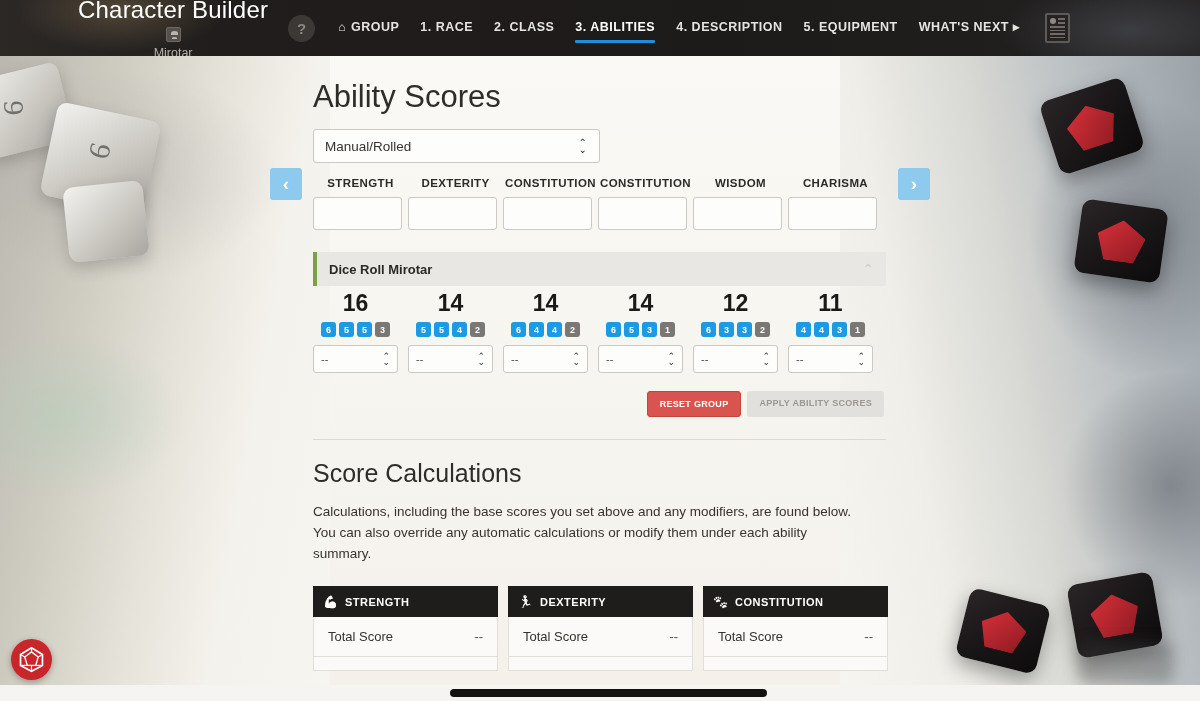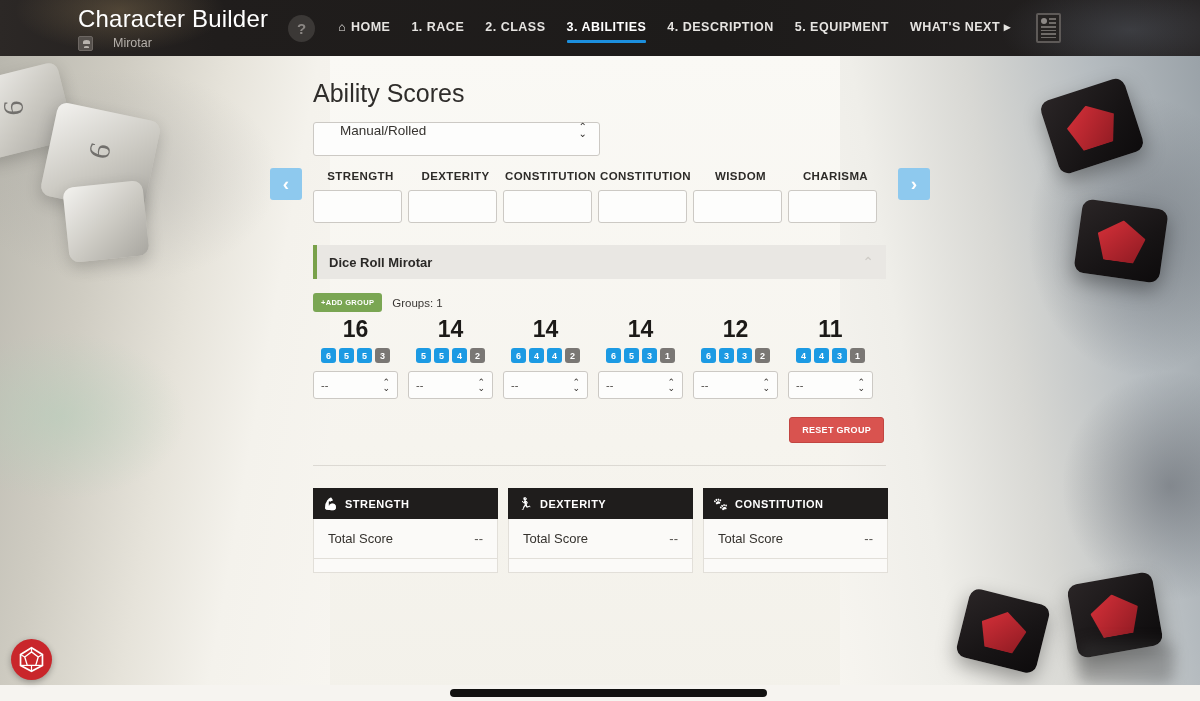--- a/index.html
+++ b/index.html
@@ -61,21 +61,21 @@
   }
   .header::after{
     content:""; position:absolute; right:0; top:0; width:330px; height:56px;
     background: radial-gradient(ellipse 180px 70px at 260px 30px, rgba(120,130,145,.30), rgba(0,0,0,0) 72%);
   }
   .brand { position: relative; margin-left: 78px; z-index: 2; }
   .brand-title {
     color: #ffffff; font-size: 24px; font-weight: 400; letter-spacing: .2px;
     line-height: 26px;
   }
-  .brand-sub { display: flex; align-items: center; gap: 20px; margin-top: 4px; }
+  .brand-sub { display: flex; align-items: center; gap: 4px; margin-top: 4px; flex-direction: column; }
   .avatar-box {
     width: 15px; height: 15px; background: #55504c; border: 1px solid #6d6763;
     border-radius: 2px; position: relative;
   }
   .avatar-box::after{
     content:""; position:absolute; left:4px; top:3px; width:7px; height:4px;
     border-radius:50% 50% 0 0; background:#b9b4ae;
     box-shadow: 0 5px 0 -1px #b9b4ae;
   }
   .brand-user { color: #b5b0ab; font-size: 12.5px; }
@@ -106,35 +106,35 @@
   .sheet-icon .top { display:flex; gap:2px; align-items:center; height:7px; }
   .sheet-icon .top .dot { width:6px;height:6px;border-radius:50%;background:#8d8986; }
   .sheet-icon .top .bars { flex:1; display:flex; flex-direction:column; gap:2px; }
 
   
   .content { position: absolute; left: 0; top: 56px; width: 1200px; bottom: 0; z-index: 10; }
   .col {
     position: absolute; left: 300px; width: 600px; top: 0;
   }
   h2.section-title {
-    font-size: 25px; font-weight: 400; color: #2f2d2b; margin: 23px 0 4px 13px;
+    font-size: 31px; font-weight: 400; color: #2f2d2b; margin: 23px 0 4px 13px;
   }
 
   .arrow-btn {
     position: absolute; width: 32px; height: 32px; background: #8ec9ee;
     border-radius: 3px; display: flex; align-items: center; justify-content: center;
     color: #ffffff; font-size: 19px; font-weight: bold; top: 112px;
   }
   .arrow-left { left: 270px; }
   .arrow-right { left: 898px; }
 
   .select-main {
     margin: 14px 0 0 13px; width: 287px; height: 34px;
     background: #fdfdfc; border: 1px solid #ccc9c4; border-radius: 3px;
-    display: flex; padding: 0 26px;
+    display: flex; align-items: center; padding: 0 11px;
     font-size: 13.5px; color: #36332f; position: relative;
   }
   .select-main .stepper { position: absolute; right: 12px; font-size: 10px; color: #2e2b28; line-height: 7px;}
 
   .abil-head { display: flex; margin: 14px 0 0 13px; }
   .abil-head div {
     width: 95px; text-align: center; font-size: 11.5px; font-weight: bold;
     color: #2d2b28; letter-spacing: .4px;
   }
   .abil-inputs { display: flex; margin: 8px 0 0 13px; }
@@ -256,21 +256,21 @@
     <div class="brand-title">Character Builder</div>
     <div class="brand-sub">
       <span class="avatar-box"></span>
       <span class="brand-user">Mirotar</span>
     </div>
   </div>
   <div class="help-btn">?</div>
   <div class="nav">
     <div class="nav-item">
       <span class="home-glyph">⌂</span>
-      <span>HOME</span>
+      <span>GROUP</span>
     </div>
     <div class="nav-item">1. RACE</div>
     <div class="nav-item">2. CLASS</div>
     <div class="nav-item active">3. ABILITIES</div>
     <div class="nav-item">4. DESCRIPTION</div>
     <div class="nav-item">5. EQUIPMENT</div>
     <div class="nav-item">WHAT'S NEXT ▸</div>
   </div>
   <div class="sheet-icon">
     <div class="top">
@@ -317,24 +317,20 @@
       <span></span>
       <span></span>
       <span></span>
     </div>
 
     <div class="panel">
       <span class="panel-title">Dice Roll Mirotar</span>
       <span class="panel-chev">⌃</span>
     </div>
 
-    <div class="grouprow">
-      <span class="btn-add">+ADD GROUP</span>
-      <span class="group-count">Groups: 1</span>
-    </div>
 
     <div class="dice-grid">
 
       <div class="dice-col">
         <div class="dice-total">16</div>
         <div class="dice-badges">
           <span class="badge kept">6</span>
           <span class="badge kept">5</span>
           <span class="badge kept">5</span>
           <span class="badge drop">3</span>
@@ -412,24 +408,27 @@
         <div class="dice-select">
           <span>--</span>
           <span class="stepper">⌃<br>⌄</span>
         </div>
       </div>
 
     </div>
 
     <div class="actions">
       <span class="btn-reset">RESET GROUP</span>
+      <span class="btn-apply">APPLY ABILITY SCORES</span>
     </div>
 
     <div class="divider"></div>
 
+    <h2 class="calc-title">Score Calculations</h2>
+    <div class="calc-desc">Calculations, including the base scores you set above and any modifiers, are found below. You can also override any automatic calculations or modify them under each ability summary.</div>
 
     <div class="cards">
       <div class="card">
         <div class="card-head">
           <span class="card-icon">💪</span>
           <span class="label">STRENGTH</span>
         </div>
         <div class="card-row">
           <span>Total Score</span>
           <span class="val">--</span>

